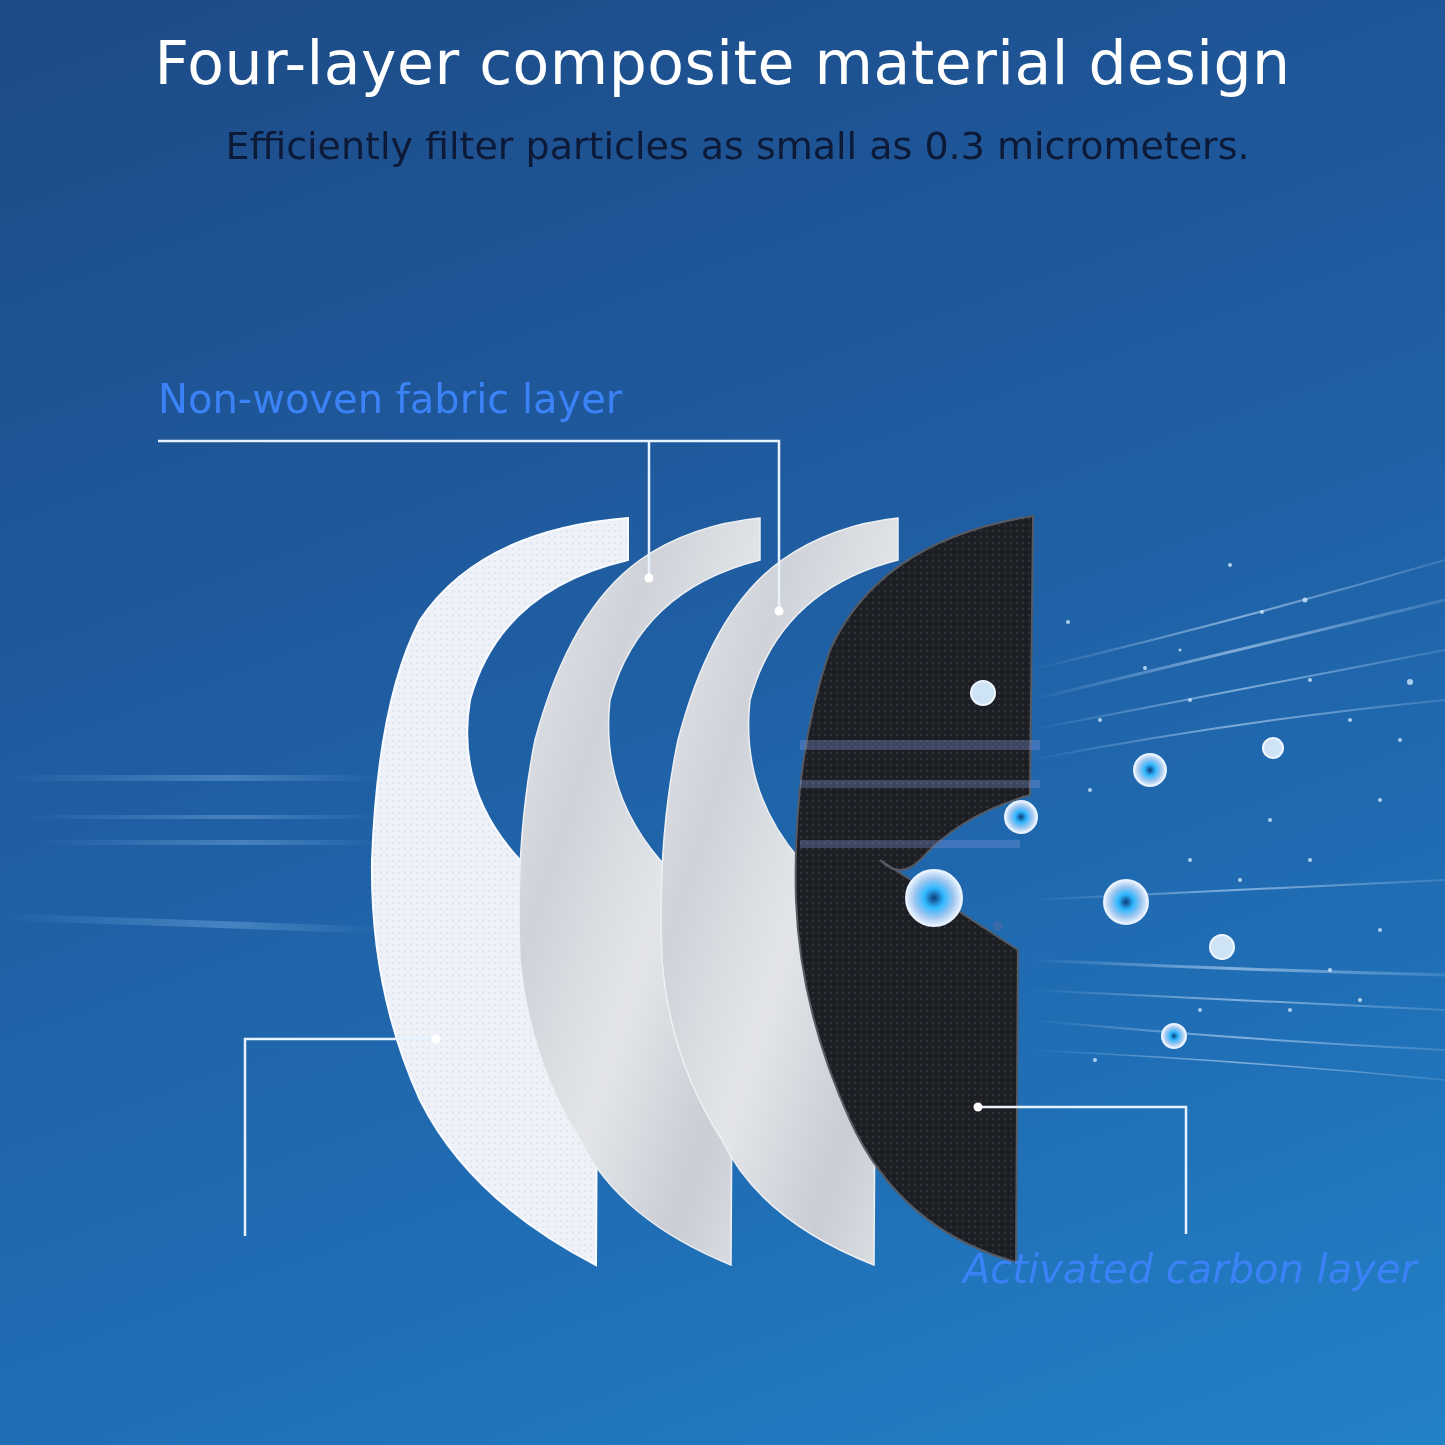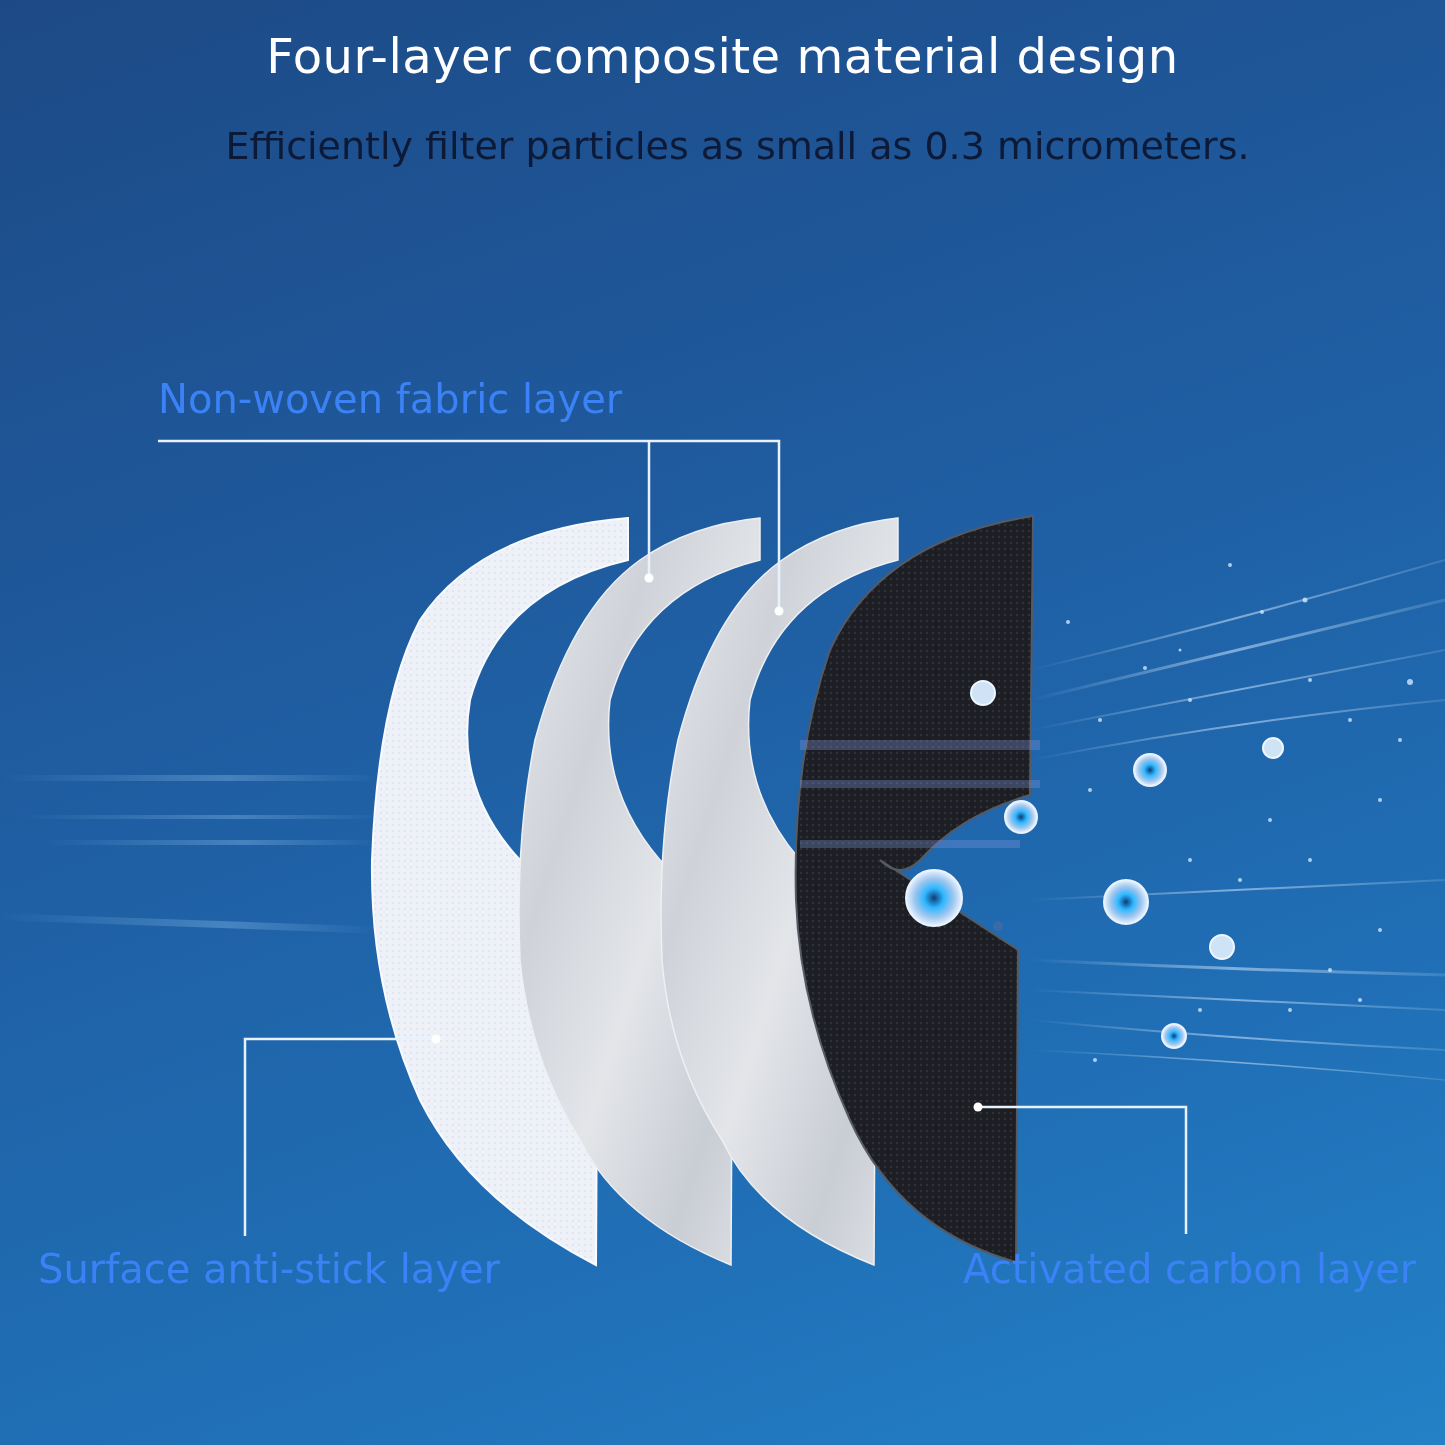--- a/index.html
+++ b/index.html
@@ -4,33 +4,33 @@
   <style>
     html, body { margin: 0; padding: 0; }
     body {
       width: 1445px; height: 1445px; overflow: hidden; position: relative;
       background: linear-gradient(160deg, #1d4a86 0%, #1f5ca0 40%, #206fb6 75%, #2381c6 100%);
       font-family: "DejaVu Sans", "Liberation Sans", sans-serif;
     }
     .stage { position: absolute; inset: 0; }
     .headline {
       position: absolute; left: 0; right: 0; top: 28px; text-align: center;
-      color: #ffffff; font-size: 48px; letter-spacing: 0.5px; font-weight: normal;
+      color: #ffffff; font-size: 60px; letter-spacing: 0.5px; font-weight: normal;
       margin: 0;
     }
     .subhead {
       position: absolute; left: 0; right: 0; top: 124px; text-align: center;
       color: #0c1a38; font-size: 38px; padding-left: 30px; margin: 0;
     }
     .label {
       position: absolute; color: #3b82f6; font-size: 40px; white-space: nowrap;
     }
     .lbl-nonwoven { left: 158px; top: 376px; }
     .lbl-surface { left: 38px; top: 1246px; }
-    .lbl-carbon { left: 963px; top: 1246px; }
+    .lbl-carbon { left: 963px; top: 1246px; font-style: italic; }
     svg.art { position: absolute; left: 0; top: 0; }
   </style>
 </head>
 <body>
 
 <div class="stage">
 
   <svg class="art" width="1445" height="1445" viewBox="0 0 1445 1445">
     <defs>
       <pattern id="weave" width="6" height="6" patternUnits="userSpaceOnUse">
@@ -155,15 +155,14 @@
       <circle cx="779" cy="611" r="4.5"></circle>
       <circle cx="436" cy="1039" r="4.5"></circle>
       <circle cx="978" cy="1107" r="4.5"></circle>
     </g>
   </svg>
 
   <h1 class="headline">Four-layer composite material design</h1>
   <p class="subhead">Efficiently filter particles as small as 0.3 micrometers.</p>
 
   <div class="label lbl-nonwoven">Non-woven fabric layer</div>
-  <div class="label lbl-surface">Surface anti-stick layer</div>
   <div class="label lbl-carbon">Activated carbon layer</div>
 </div>
 
 </body></html>

